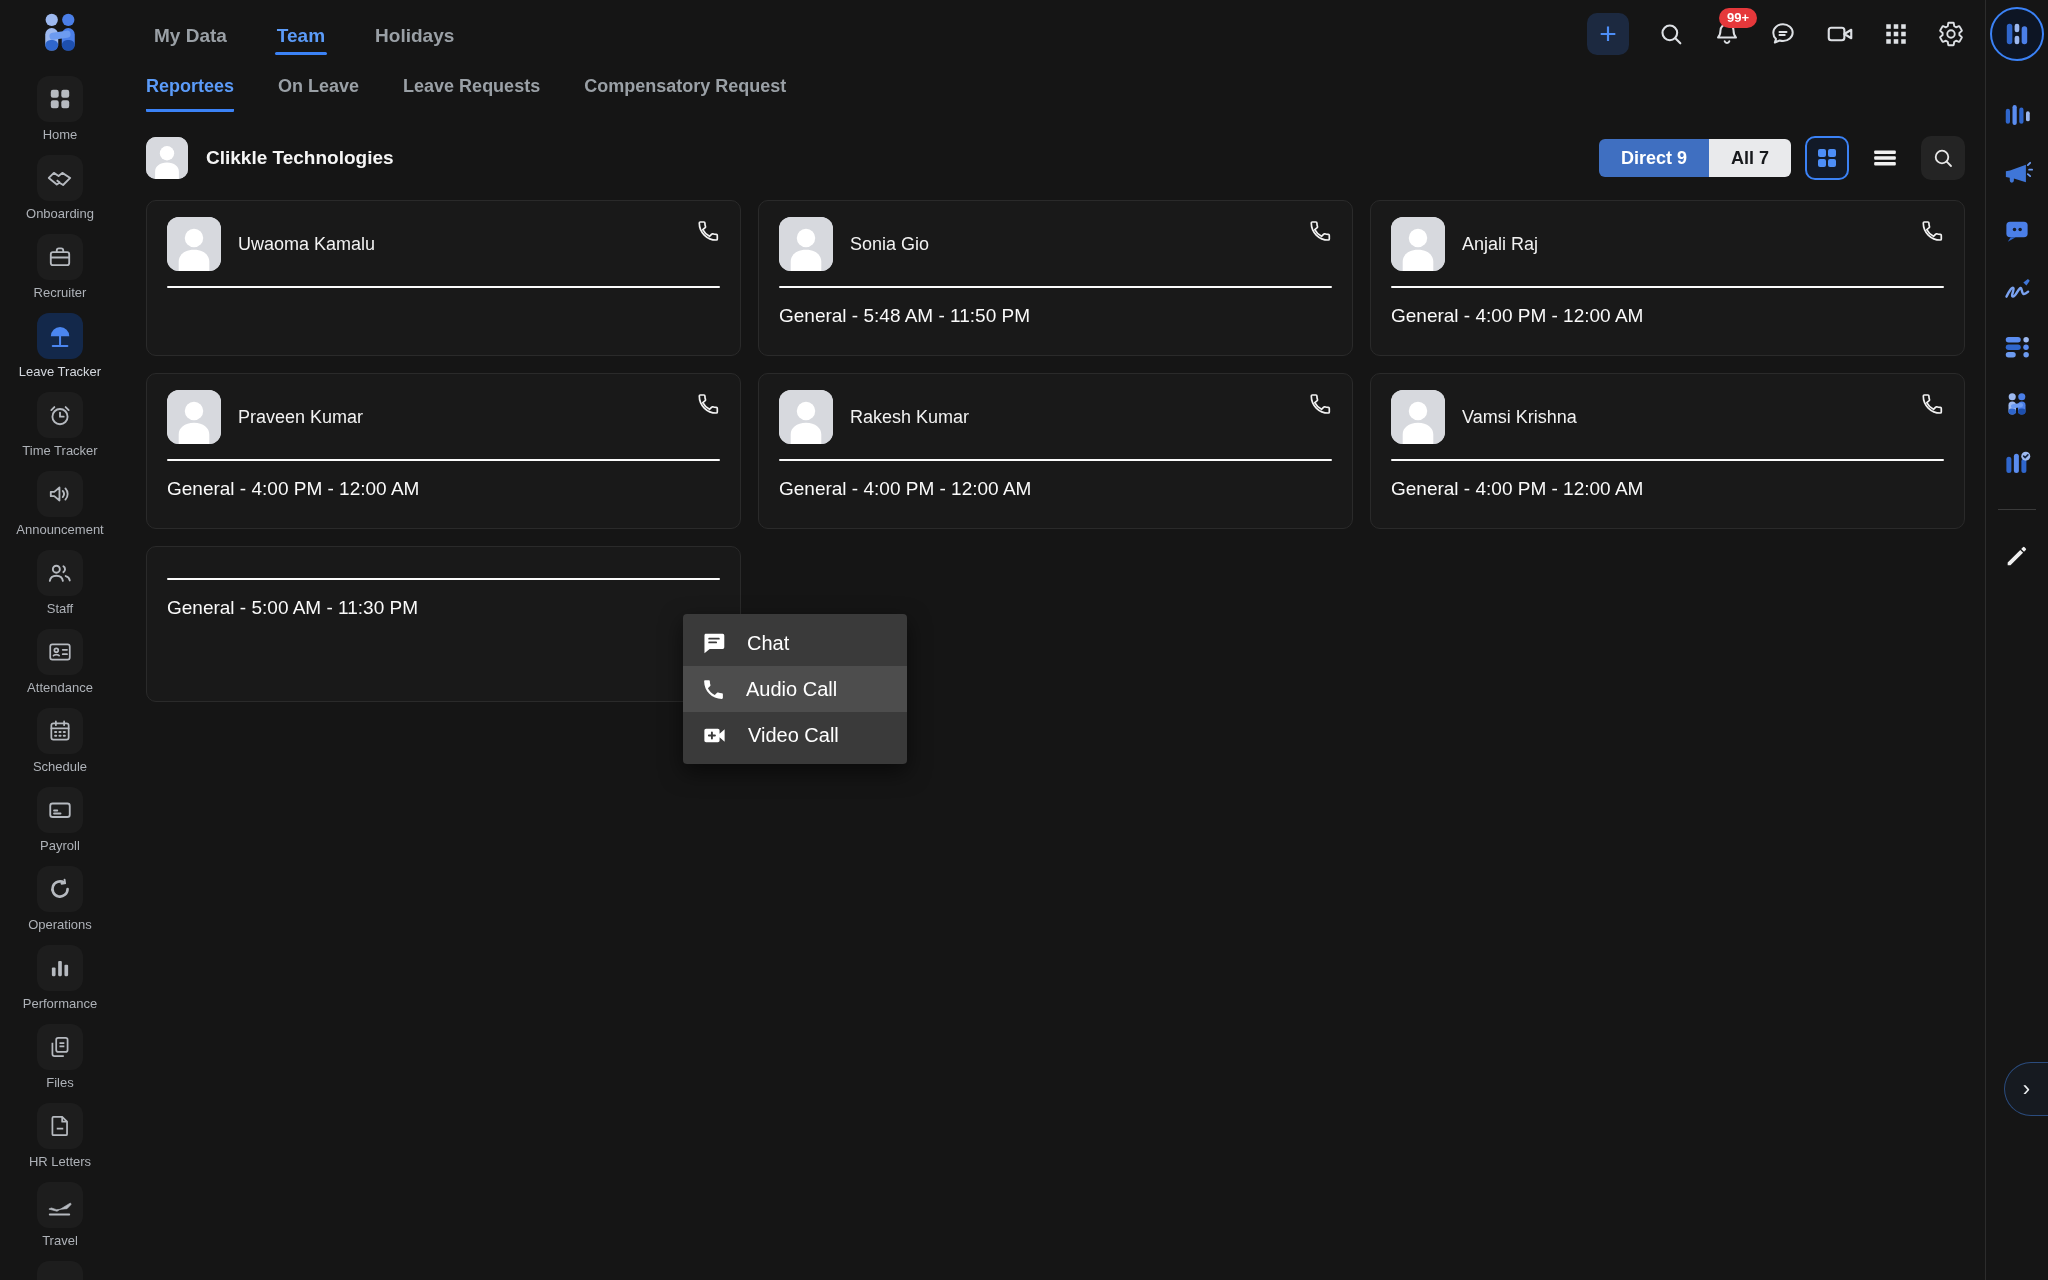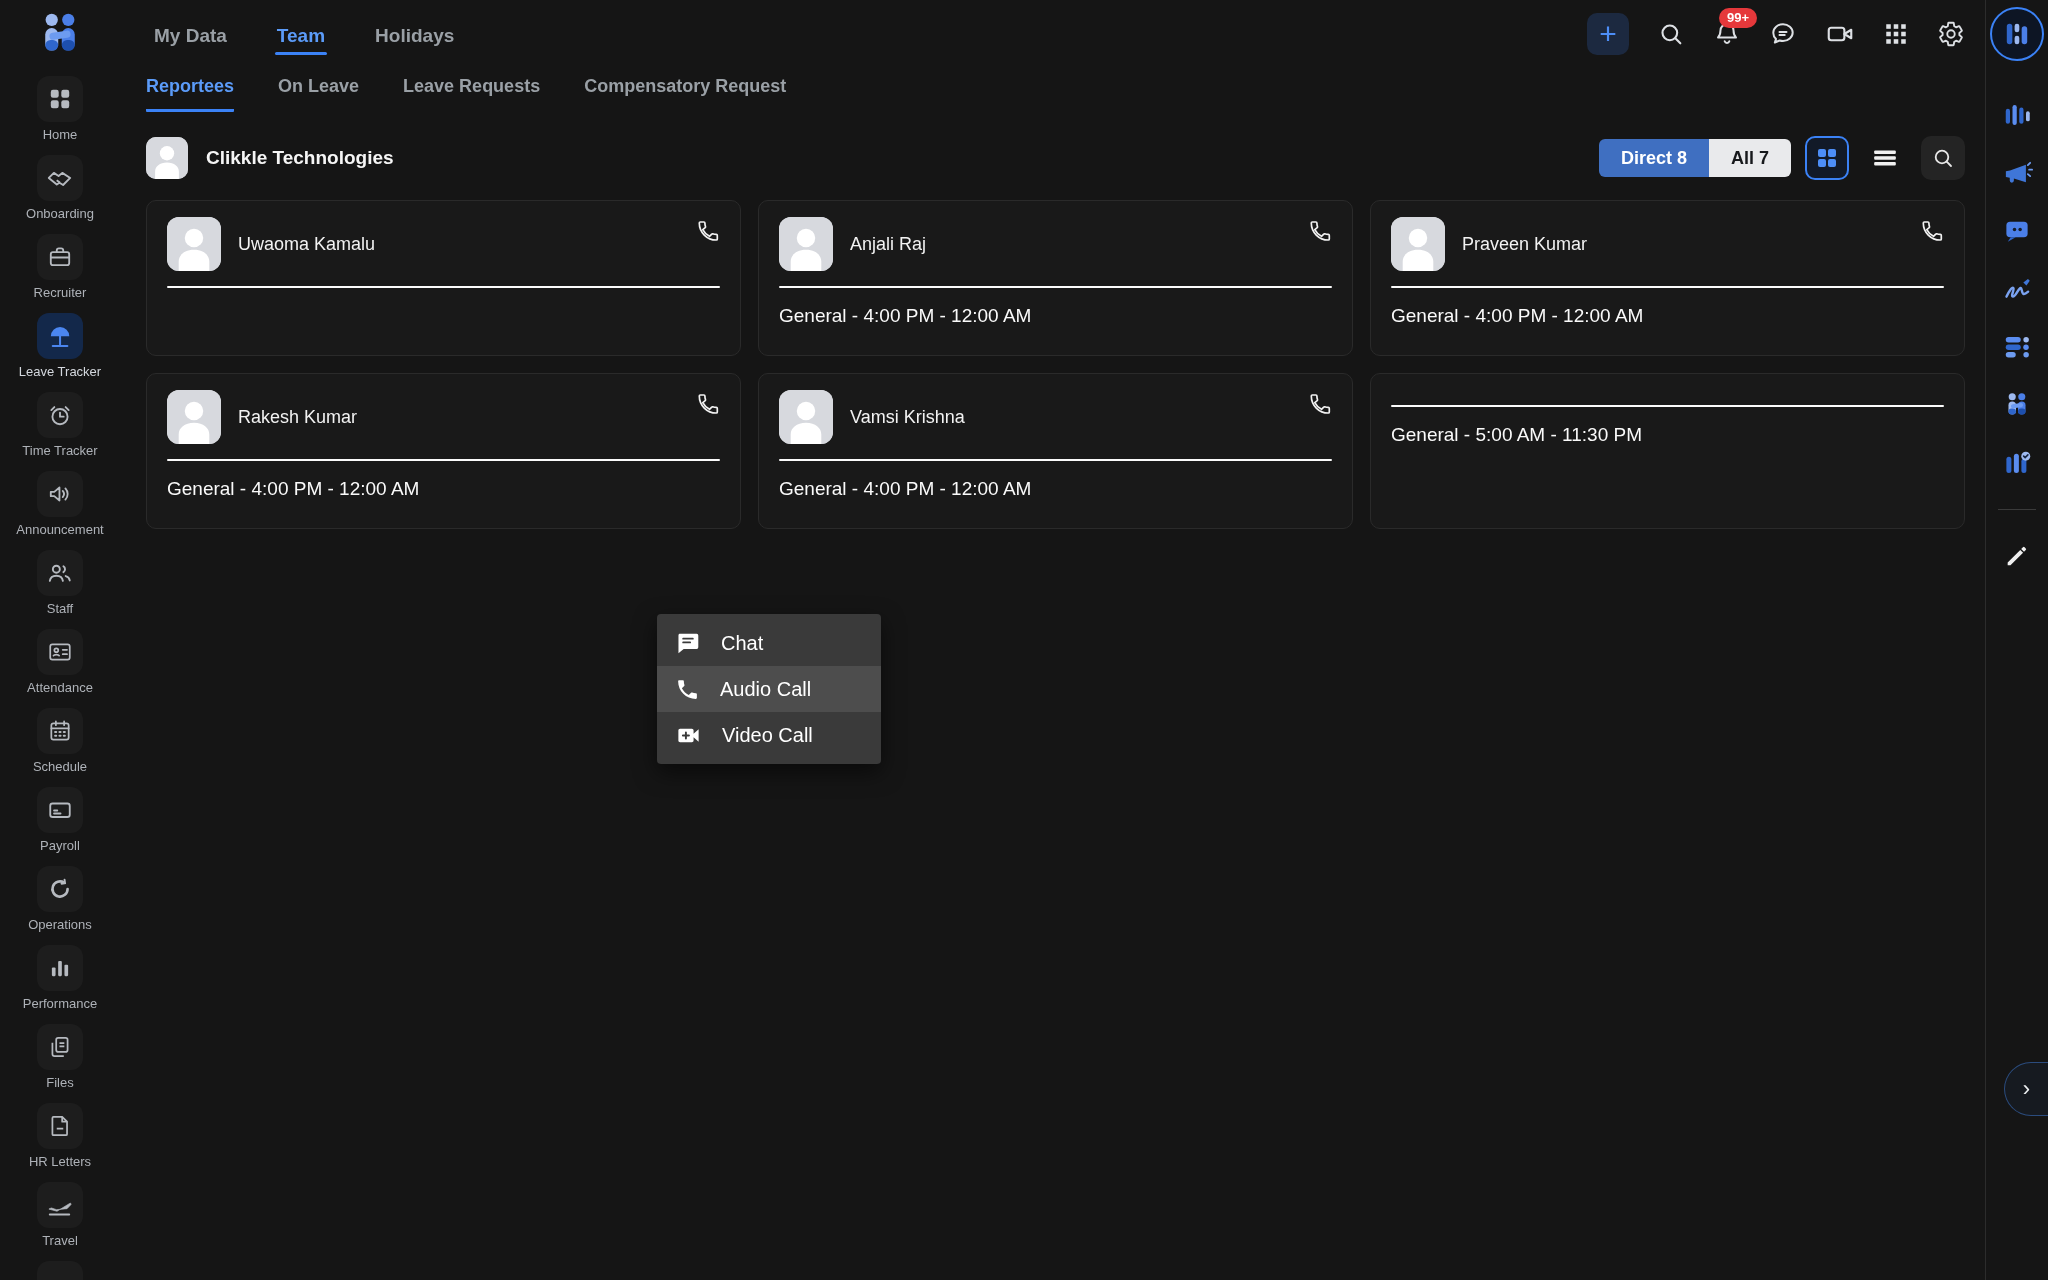--- a/index.html
+++ b/index.html
@@ -58,21 +58,21 @@
   .cards { margin-top:20px; display:grid; grid-template-columns:repeat(3,1fr); gap:17px; }
   .card { background:#191919; border:1px solid #2a2a2a; border-radius:10px; height:156px; padding:16px 20px 0; }
   .card-top { display:flex; align-items:center; }
   .emp-avatar { width:54px; height:54px; border-radius:12px; }
   .emp-name { margin-left:17px; font-size:18px; font-weight:400; color:#f2f2f2; }
   .card-phone { margin-left:auto; align-self:flex-start; margin-top:2px; color:#f2f2f2; cursor:pointer; }
   .card-divider { margin-top:15px; height:2px; background:#fbfbfb; border-radius:1px; }
   .emp-shift { margin-top:17px; font-size:19px; color:#fafafa; }
 
   
-  .ctx-menu { position:absolute; left:657px; top:614px; width:224px; background:#3a3a3a; border-radius:4px; box-shadow:0 8px 22px rgba(0,0,0,.55); padding:6px 0; z-index:50; }
+  .ctx-menu { position:absolute; left:683px; top:614px; width:224px; background:#3a3a3a; border-radius:4px; box-shadow:0 8px 22px rgba(0,0,0,.55); padding:6px 0; z-index:50; }
   .ctx-item { height:46px; display:flex; align-items:center; padding:0 18px; gap:20px; cursor:pointer; color:#fff; }
   .ctx-item.highlighted { background:#4d4d4d; }
   .ctx-label { font-size:20px; font-weight:500; }
   .ctx-icon { display:flex; align-items:center; justify-content:center; color:#fff; }
 </style>
 </head>
 <body>
 
 <div id="canvas">
 
@@ -390,21 +390,21 @@
       <div class="ph-avatar company-avatar">
         <svg width="42" height="42" viewBox="0 0 24 24">
             <rect width="24" height="24" fill="#d7d9de"></rect>
             <circle cx="12" cy="9.3" r="4.1" fill="#ffffff"></circle>
             <path d="M12 14.6c-4.2 0-6.8 2.3-6.8 5.2V24h13.6v-4.2c0-2.9-2.6-5.2-6.8-5.2z" fill="#ffffff"></path>
           </svg>
       </div>
       <div class="company-name">Clikkle Technologies</div>
       <div class="company-controls">
         <div class="segmented">
-          <div class="seg-direct">Direct 8</div>
+          <div class="seg-direct">Direct 9</div>
           <div class="seg-all">All 7</div>
         </div>
         <div class="view-btn grid-btn">
           <svg width="24" height="24" viewBox="0 0 24 24" fill="#4d8ef7">
               <rect x="3" y="3" width="8" height="8" rx="2"></rect>
               <rect x="13" y="3" width="8" height="8" rx="2"></rect>
               <rect x="3" y="13" width="8" height="8" rx="2"></rect>
               <rect x="13" y="13" width="8" height="8" rx="2"></rect>
             </svg>
         </div>
@@ -439,20 +439,35 @@
           </div>
           <div class="card-divider"></div>
         </div>
         <div class="card">
           <div class="card-top">
             <div class="ph-avatar emp-avatar"><svg width="54" height="54" viewBox="0 0 24 24">
                 <rect width="24" height="24" fill="#d7d9de"></rect>
                 <circle cx="12" cy="9.3" r="4.1" fill="#ffffff"></circle>
                 <path d="M12 14.6c-4.2 0-6.8 2.3-6.8 5.2V24h13.6v-4.2c0-2.9-2.6-5.2-6.8-5.2z" fill="#ffffff"></path>
               </svg></div>
+            <div class="emp-name">Sonia Gio</div>
+            <div class="card-phone"><svg width="24" height="24" viewBox="0 0 24 24" fill="none" stroke="currentColor" stroke-width="1.7" stroke-linejoin="round">
+                <path d="M6.8 10.6c1.5 2.9 3.8 5.2 6.7 6.7l2.2-2.2c.3-.3.7-.4 1-.3 1.1.4 2.4.6 3.6.6.6 0 1 .4 1 1V20c0 .6-.4 1-1 1-9.4 0-17-7.6-17-17 0-.6.4-1 1-1h3.6c.6 0 1 .4 1 1 0 1.3.2 2.5.6 3.6.1.4 0 .8-.3 1l-2.4 2z"></path>
+              </svg></div>
+          </div>
+          <div class="card-divider"></div>
+          <div class="emp-shift">General - 5:48 AM - 11:50 PM</div>
+        </div>
+        <div class="card">
+          <div class="card-top">
+            <div class="ph-avatar emp-avatar"><svg width="54" height="54" viewBox="0 0 24 24">
+                <rect width="24" height="24" fill="#d7d9de"></rect>
+                <circle cx="12" cy="9.3" r="4.1" fill="#ffffff"></circle>
+                <path d="M12 14.6c-4.2 0-6.8 2.3-6.8 5.2V24h13.6v-4.2c0-2.9-2.6-5.2-6.8-5.2z" fill="#ffffff"></path>
+              </svg></div>
             <div class="emp-name">Anjali Raj</div>
             <div class="card-phone"><svg width="24" height="24" viewBox="0 0 24 24" fill="none" stroke="currentColor" stroke-width="1.7" stroke-linejoin="round">
                 <path d="M6.8 10.6c1.5 2.9 3.8 5.2 6.7 6.7l2.2-2.2c.3-.3.7-.4 1-.3 1.1.4 2.4.6 3.6.6.6 0 1 .4 1 1V20c0 .6-.4 1-1 1-9.4 0-17-7.6-17-17 0-.6.4-1 1-1h3.6c.6 0 1 .4 1 1 0 1.3.2 2.5.6 3.6.1.4 0 .8-.3 1l-2.4 2z"></path>
               </svg></div>
           </div>
           <div class="card-divider"></div>
           <div class="emp-shift">General - 4:00 PM - 12:00 AM</div>
         </div>
         <div class="card">
           <div class="card-top">

